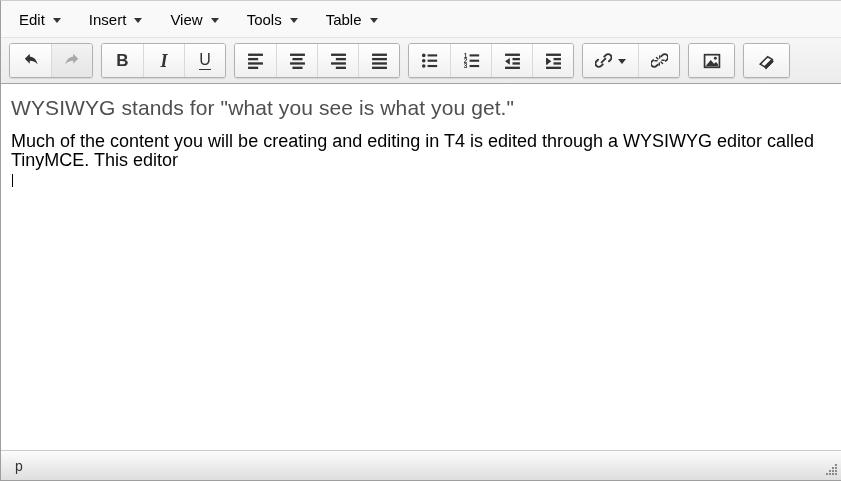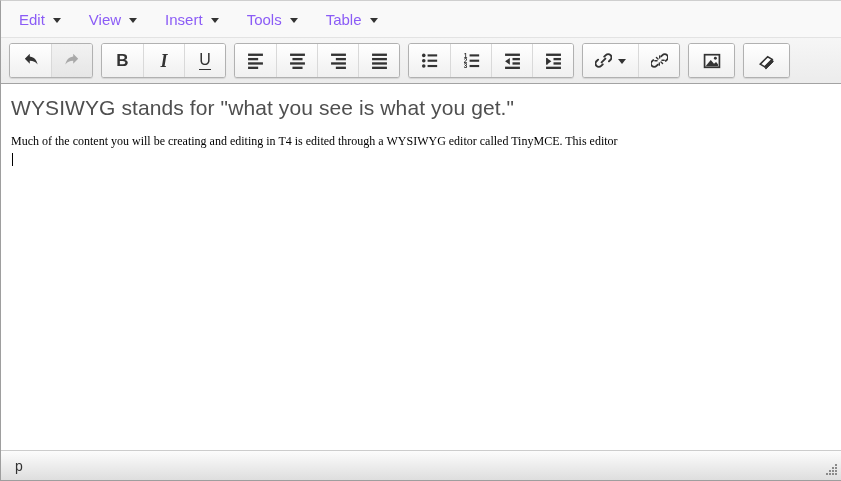--- a/index.html
+++ b/index.html
@@ -19,21 +19,21 @@
   .menubar {
     height:37px; flex:0 0 37px;
     background:#f9f9f9;
     border-bottom:1px solid #e3e3e3;
     display:flex; align-items:center;
     padding-left:4px;
   }
   .menu-item {
     display:flex; align-items:center; gap:8px;
     padding:0 14px;
-    font-size:15px; color:#8b5cf6;
+    font-size:15px; color:#000000;
     cursor:pointer; user-select:none;
   }
   .menu-caret {
     width:0; height:0;
     border-left:4px solid transparent;
     border-right:4px solid transparent;
     border-top:5px solid #333;
     margin-top:2px;
   }
 
@@ -82,23 +82,22 @@
     cursor:text;
   }
   .content h2 {
     margin:2px 0 12px 0;
     font-size:21px; font-weight:400;
     color:#4f4f4f;
     letter-spacing:0.1px;
   }
   .content p {
     margin:0;
-    font-size:12px; line-height:19px;
+    font-size:18px; line-height:19px;
     color:#000;
-    font-family:Liberation Serif, serif;
   }
   .pline { display:block; }
   .pline:last-of-type { display:inline; }
   .text-caret {
     display:inline-block;
     width:1px; height:13px;
     background:#000;
     vertical-align:-2px;
     margin-left:1px;
   }
@@ -118,25 +117,25 @@
 <body>
 
 <div class="editor">
 
   <div class="menubar">
     <div class="menu-item">
       <span>Edit</span>
       <span class="menu-caret"></span>
     </div>
     <div class="menu-item">
+      <span>Insert</span>
+      <span class="menu-caret"></span>
+    </div>
+    <div class="menu-item">
       <span>View</span>
-      <span class="menu-caret"></span>
-    </div>
-    <div class="menu-item">
-      <span>Insert</span>
       <span class="menu-caret"></span>
     </div>
     <div class="menu-item">
       <span>Tools</span>
       <span class="menu-caret"></span>
     </div>
     <div class="menu-item">
       <span>Table</span>
       <span class="menu-caret"></span>
     </div>

